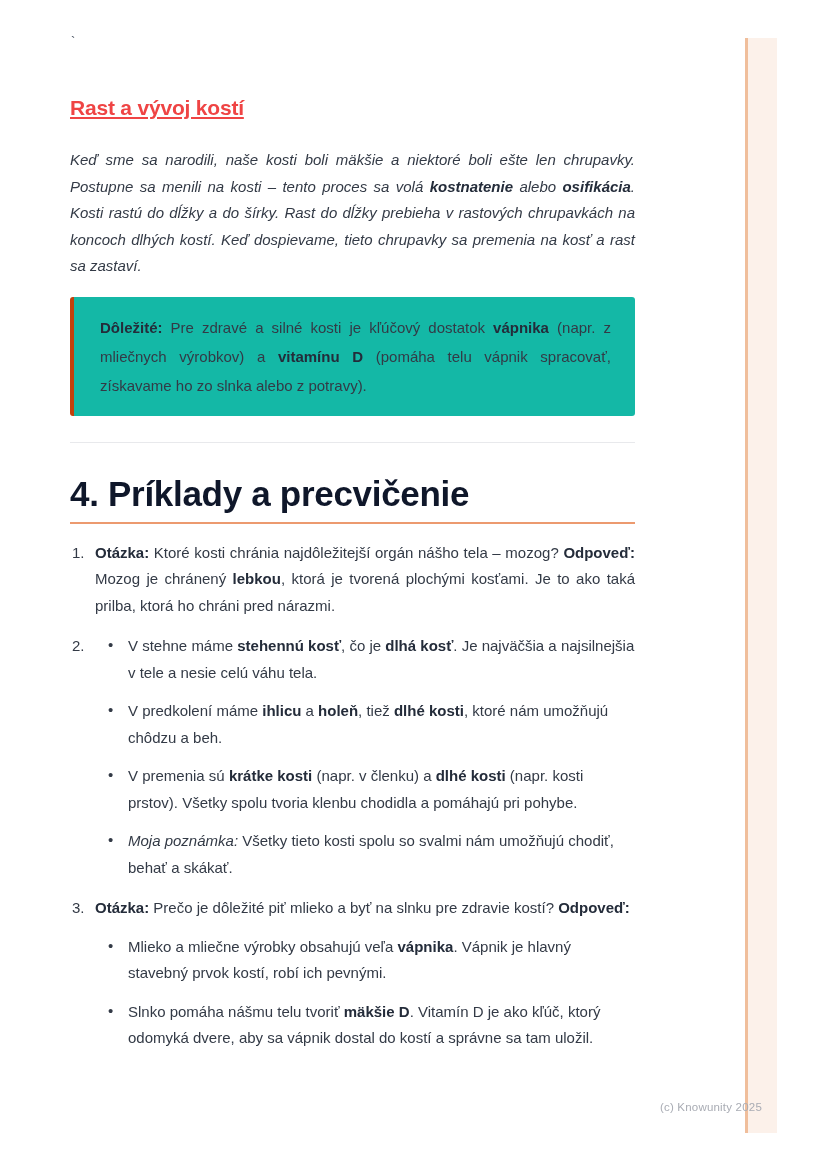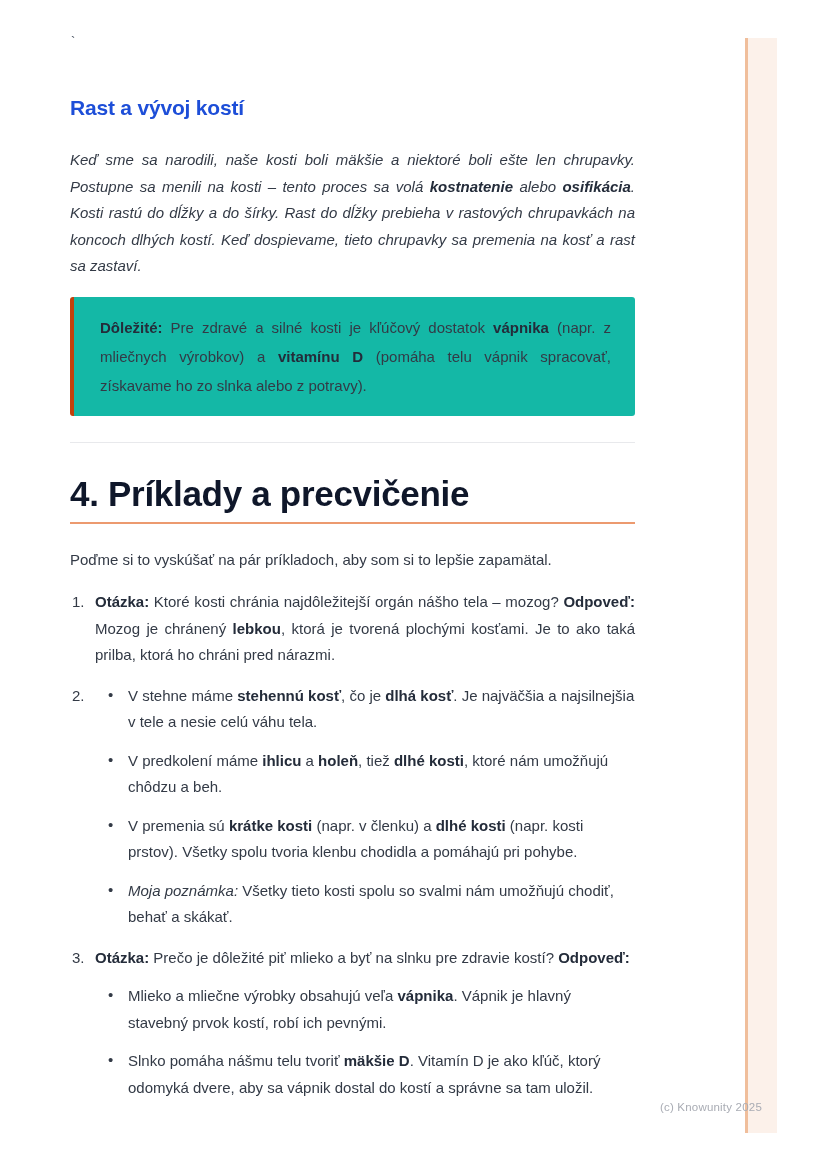--- a/index.html
+++ b/index.html
@@ -13,21 +13,21 @@
     position:absolute;left:745px;top:38px;width:29px;height:1095px;
     background:#fcf1ea;border-left:3px solid #f0be9b;z-index:0;
   }
   .attribution{
     position:absolute;top:1101px;right:66px;font-size:11.5px;
     color:#a9acb4;z-index:2;letter-spacing:0.2px;
   }
   .content{position:absolute;left:70px;top:0;width:565px;z-index:1;}
   h3.sec{
     margin:96px 0 0;font-size:21px;line-height:24px;font-weight:bold;
-    color:#1d4ed8;letter-spacing:-0.2px;
+    color:#ef4444;letter-spacing:-0.2px;text-decoration:underline;
   }
   p.body{
     margin:27px 0 0;font-size:15px;line-height:26.5px;text-align:justify;font-style:italic;
   }
   strong{color:#242c3a;}
   .callout{
     margin-top:17px;background:#14b8a6;border-left:4px solid #c2410c;
     border-radius:3px;padding:16px 24px 16px 26px;
   }
   .callout p{margin:0;font-size:15px;line-height:29px;text-align:justify;}
@@ -66,21 +66,20 @@
   <p class="body"><span>Keď sme sa narodili, naše kosti boli mäkšie a niektoré boli ešte len chrupavky. Postupne sa menili na kosti – tento proces sa volá </span><strong>kostnatenie</strong><span> alebo </span><strong>osifikácia</strong><span>. Kosti rastú do dĺžky a do šírky. Rast do dĺžky prebieha v rastových chrupavkách na koncoch dlhých kostí. Keď dospievame, tieto chrupavky sa premenia na kosť a rast sa zastaví.</span></p>
 
   <div class="callout">
     <p><strong>Dôležité:</strong><span> Pre zdravé a silné kosti je kľúčový dostatok </span><strong>vápnika</strong><span> (napr. z mliečnych výrobkov) a </span><strong>vitamínu D</strong><span> (pomáha telu vápnik spracovať, získavame ho zo slnka alebo z potravy).</span></p>
   </div>
 
   <hr class="divider">
 
   <h2 class="sec">4. Príklady a precvičenie</h2>
 
-  <p class="intro">Poďme si to vyskúšať na pár príkladoch, aby som si to lepšie zapamätal.</p>
 
   <ol class="qa" id="qa-list">
       <li class="qa-item">
         <span class="num">1.</span>
         <div class="qa-text"><strong>Otázka:</strong><span> Ktoré kosti chránia najdôležitejší orgán nášho tela – mozog? </span><strong>Odpoveď:</strong><span> Mozog je chránený </span><strong>lebkou</strong><span>, ktorá je tvorená plochými kosťami. Je to ako taká prilba, ktorá ho chráni pred nárazmi.</span></div>
       </li>
       <li class="qa-item">
         <span class="num">2.</span>
         <ul class="bullets">
           <li class="bullet">

